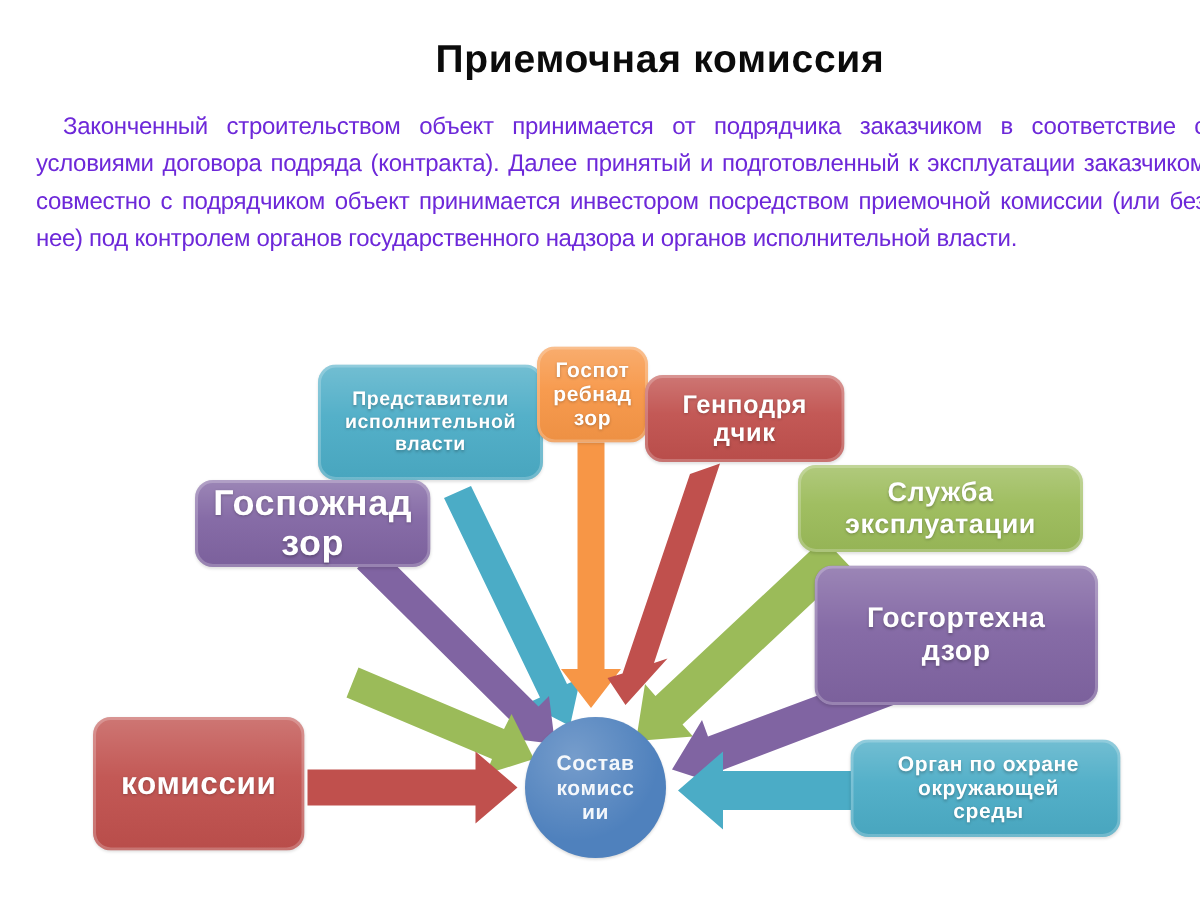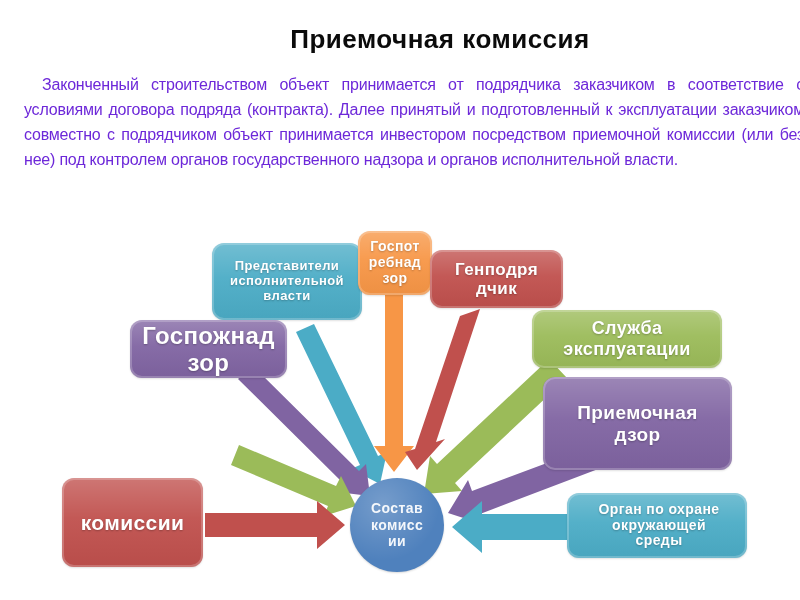--- a/index.html
+++ b/index.html
@@ -93,21 +93,21 @@
 зор</span>
   </div>
 
   <div class="node" style="left: 485px; top: 310px; width: 190px; height: 58px; font-size: 18px; background-color: rgb(155, 187, 89); margin-left: 47px;">
     <span class="lbl">Служба
 эксплуатации</span>
   </div>
 
 
   <div class="node" style="left: 543px; top: 377px; width: 189px; height: 93px; font-size: 19px; background-color: rgb(128, 100, 162);">
-    <span class="lbl">Приемочная
+    <span class="lbl">Госгортехна
 дзор</span>
   </div>
 
   <div class="node" style="left: 62px; top: 478px; width: 141px; height: 89px; font-size: 21px; background-color: rgb(192, 80, 77);">
     <span class="lbl">комиссии</span>
   </div>
 
   <div class="node" style="left: 567px; top: 493px; width: 180px; height: 65px; font-size: 14px; background-color: rgb(75, 172, 198); padding-left: 12px;">
     <span class="lbl">Орган по охране
 окружающей

